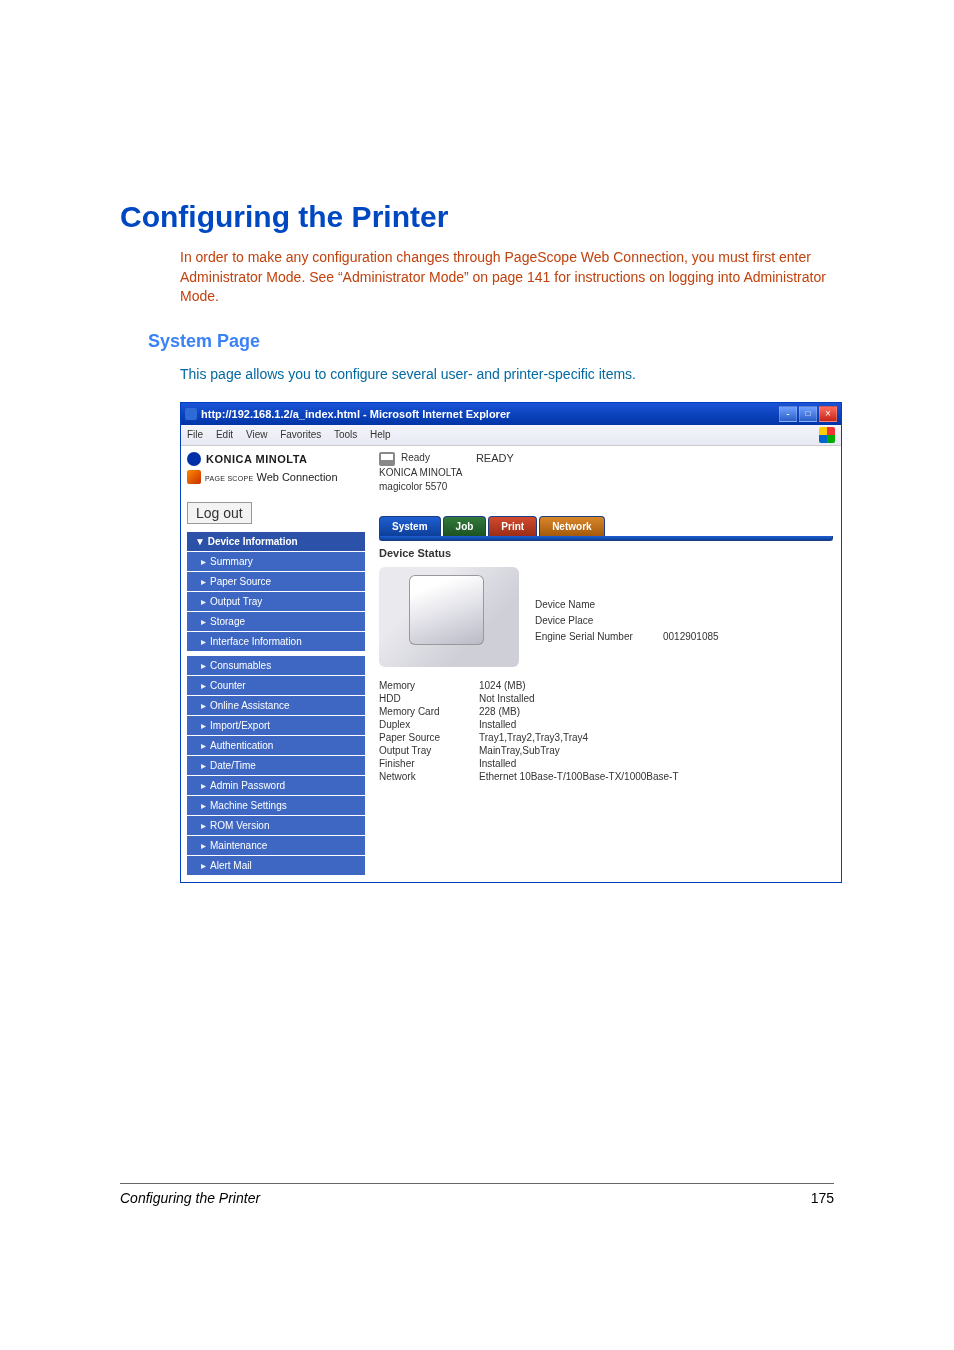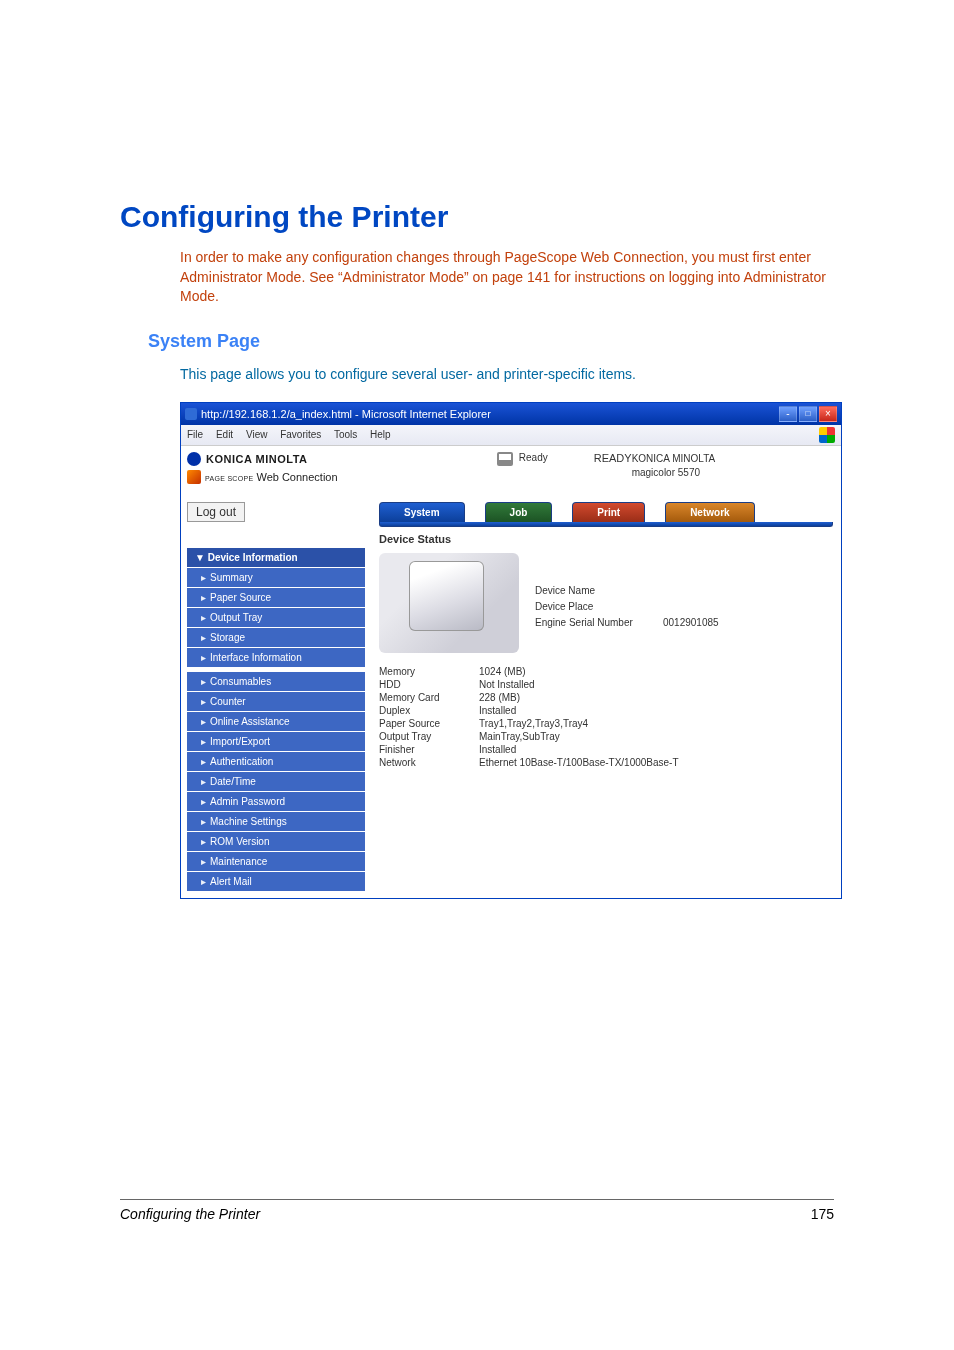--- a/index.html
+++ b/index.html
@@ -50,21 +50,21 @@
   }
   .titlebar {
     display: flex;
     align-items: center;
     justify-content: space-between;
     background: linear-gradient(to bottom, #1a53d6, #0034a6);
     color: #fff;
     padding: 2px 4px;
     height: 18px;
   }
-  .titlebar-left { display: flex; align-items: center; gap: 4px; }
+  .titlebar-left { display: flex; align-items: center; gap: 4px; font-weight: bold; }
   .ie-icon {
     width: 12px; height: 12px; background:#2f6bd6; border-radius:2px; display:inline-block;
   }
   .title-text { font-size: 11px; }
   .wbuttons { display:flex; gap:2px; }
   .wbtn { width:16px; height:14px; border:1px solid #fff3; display:flex; align-items:center; justify-content:center; }
   .wbtn.min { background: linear-gradient(#6fa0ff,#2c5fc7); }
   .wbtn.max { background: linear-gradient(#6fa0ff,#2c5fc7); }
   .wbtn.close { background: linear-gradient(#ff6b5b,#c6261a); }
 
@@ -95,24 +95,24 @@
   .brand-text { font-weight:bold; font-size:11px; letter-spacing:0.5px; color:#1a1a1a;}
   .ps-row { display:flex; align-items:center; gap:4px; margin-bottom:18px; }
   .ps-icon { width:14px; height:14px; background:linear-gradient(135deg,#ff8a00,#c52f00); display:inline-block; border-radius:2px;}
   .ps-text { font-size:11px; color:#222; }
   .ps-text .wc { font-family: Arial; }
 
   .logout-btn {
     border:1px solid #999;
     background:#f3f3f3;
     padding:2px 8px;
-    font-size:12px;
+    font-size:14px;
     color:#333;
     display:inline-block;
-    margin-bottom:26px;
+    margin-bottom:8px;
     text-align:center;
   }
 
   .nav-group {
     background: #2b51a8;
     color: #fff;
     padding: 4px 8px;
     font-size: 10px;
     font-weight:bold;
     border-bottom: 1px solid #fff;
@@ -127,36 +127,36 @@
   }
   .nav-item .tri { margin-right:4px; opacity:.9;}
   .nav-spacer { height:4px; }
 
   .right-col {
     flex: 1;
     padding: 6px 8px 18px 8px;
     box-sizing: border-box;
     position: relative;
   }
-  .top-row { display:flex; align-items:flex-start; justify-content:center; }
+  .top-row { display:flex; align-items:flex-start; justify-content:flex-end;flex-direction:column; }
   .ready-block { display:flex; align-items:flex-start; gap:6px; }
   .printer-icon { width:16px; height:14px; background:#888; display:inline-block; border-radius:2px; position:relative;}
   .printer-icon::after{ content:""; position:absolute; top:2px; left:2px; width:12px; height:6px; background:#fff;}
   .ready-label { font-size:10px; color:#333; }
   .ready-big { font-size:11px; color:#333; margin-left:40px; }
   .right-info { text-align:left; font-size:10px; color:#333; line-height:1.4; }
 
   .tabs { display:flex; margin-top:22px; }
   .tab {
-    padding: 4px 24px;
+    padding: 4px 12px;
     font-size: 10px;
     font-weight: bold;
     color: #fff;
     border-radius: 4px 4px 0 0;
-    margin-right: 20px;
+    margin-right: 2px;
     border: 1px solid #1a3d85;
     border-bottom: none;
   }
   .tab.system { background: linear-gradient(#1f5fd1,#0c3f9a); }
   .tab.job    { background: linear-gradient(#317a3a,#1c5324); }
   .tab.print  { background: linear-gradient(#d24a2e,#9a2d17); }
   .tab.net    { background: linear-gradient(#d9862a,#a45a0c); }
   .tab-underline { height:4px; background:linear-gradient(#1f5fd1,#0c3f9a); border:1px solid #1a3d85; border-top:none; border-radius:0 0 3px 3px; margin-bottom:6px;}
 
   .panel-title { font-size:11px; font-weight:bold; color:#333; margin:6px 0 8px 0;}

